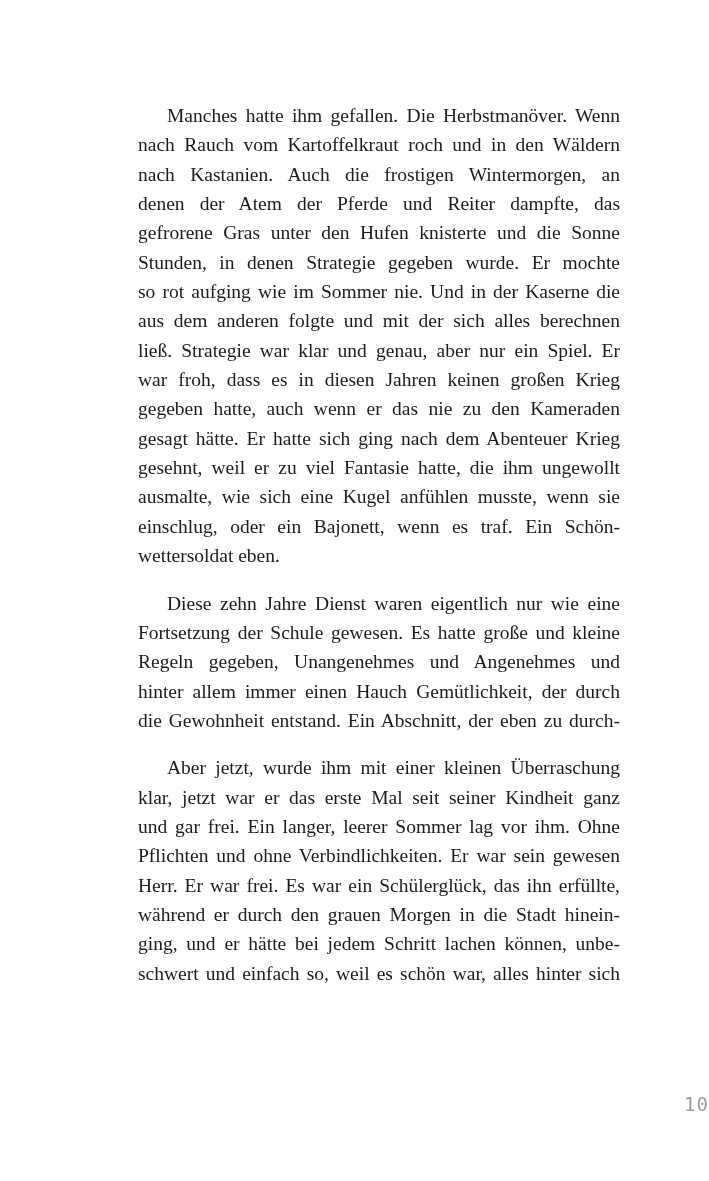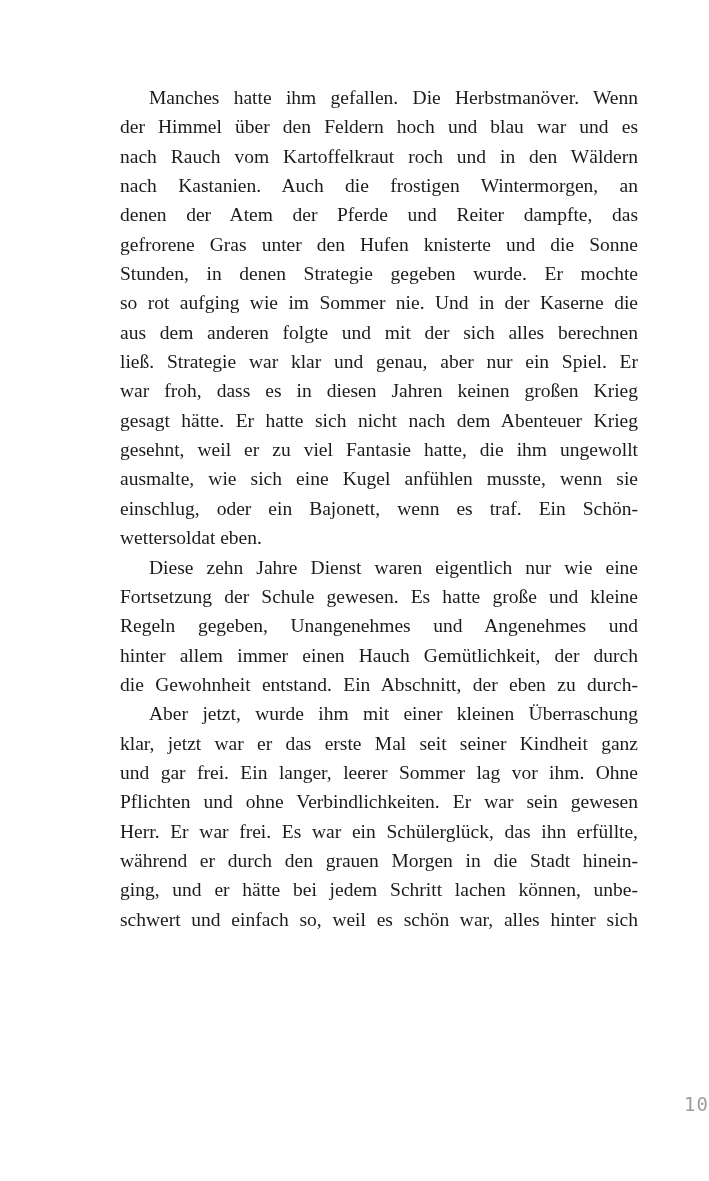--- a/index.html
+++ b/index.html
@@ -18,21 +18,21 @@
     font-family: "Liberation Serif", serif;
   }
   .text-block {
     position: absolute;
     left: 120px;
     top: 83px;
     width: 518px;
     color: var(--ink);
     font-size: 19.5px;
   }
-  .paragraph { margin: 0; }
+  .paragraph { margin: 18px; }
   .line {
     line-height: 29.35px;
     text-align: justify;
     text-align-last: justify;
     white-space: normal;
   }
   .line.par-end {
     text-align: right;
     text-align-last: left;
   }
@@ -53,31 +53,31 @@
     letter-spacing: 1px;
   }
 </style>
 </head>
 <body>
 
 <div class="book-page">
   <div class="text-block">
       <div class="paragraph">
         <div class="line indent">Manches hatte ihm gefallen. Die Herbstmanöver. Wenn</div>
-        <div class="line">der Himmel über den Feldern hoch und blau war und es</div>
         <div class="line">nach Rauch vom Kartoffelkraut roch und in den Wäldern</div>
         <div class="line">nach Kastanien. Auch die frostigen Wintermorgen, an</div>
         <div class="line">denen der Atem der Pferde und Reiter dampfte, das</div>
         <div class="line">gefrorene Gras unter den Hufen knisterte und die Sonne</div>
         <div class="line">Stunden, in denen Strategie gegeben wurde. Er mochte</div>
         <div class="line">so rot aufging wie im Sommer nie. Und in der Kaserne die</div>
         <div class="line">aus dem anderen folgte und mit der sich alles berechnen</div>
         <div class="line">ließ. Strategie war klar und genau, aber nur ein Spiel. Er</div>
         <div class="line">war froh, dass es in diesen Jahren keinen großen Krieg</div>
-        <div class="line">gesagt hätte. Er hatte sich nicht nach dem Abenteuer Krieg</div>
+        <div class="line">gegeben hatte, auch wenn er das nie zu den Kameraden</div>
+        <div class="line">gesagt hätte. Er hatte sich ging nach dem Abenteuer Krieg</div>
         <div class="line">gesehnt, weil er zu viel Fantasie hatte, die ihm ungewollt</div>
         <div class="line">ausmalte, wie sich eine Kugel anfühlen musste, wenn sie</div>
         <div class="line">einschlug, oder ein Bajonett, wenn es traf. Ein Schön-</div>
         <div class="line par-end">wettersoldat eben.</div>
       </div>
       <div class="paragraph">
         <div class="line indent">Diese zehn Jahre Dienst waren eigentlich nur wie eine</div>
         <div class="line">Fortsetzung der Schule gewesen. Es hatte große und kleine</div>
         <div class="line">Regeln gegeben, Unangenehmes und Angenehmes und</div>
         <div class="line">hinter allem immer einen Hauch Gemütlichkeit, der durch</div>

